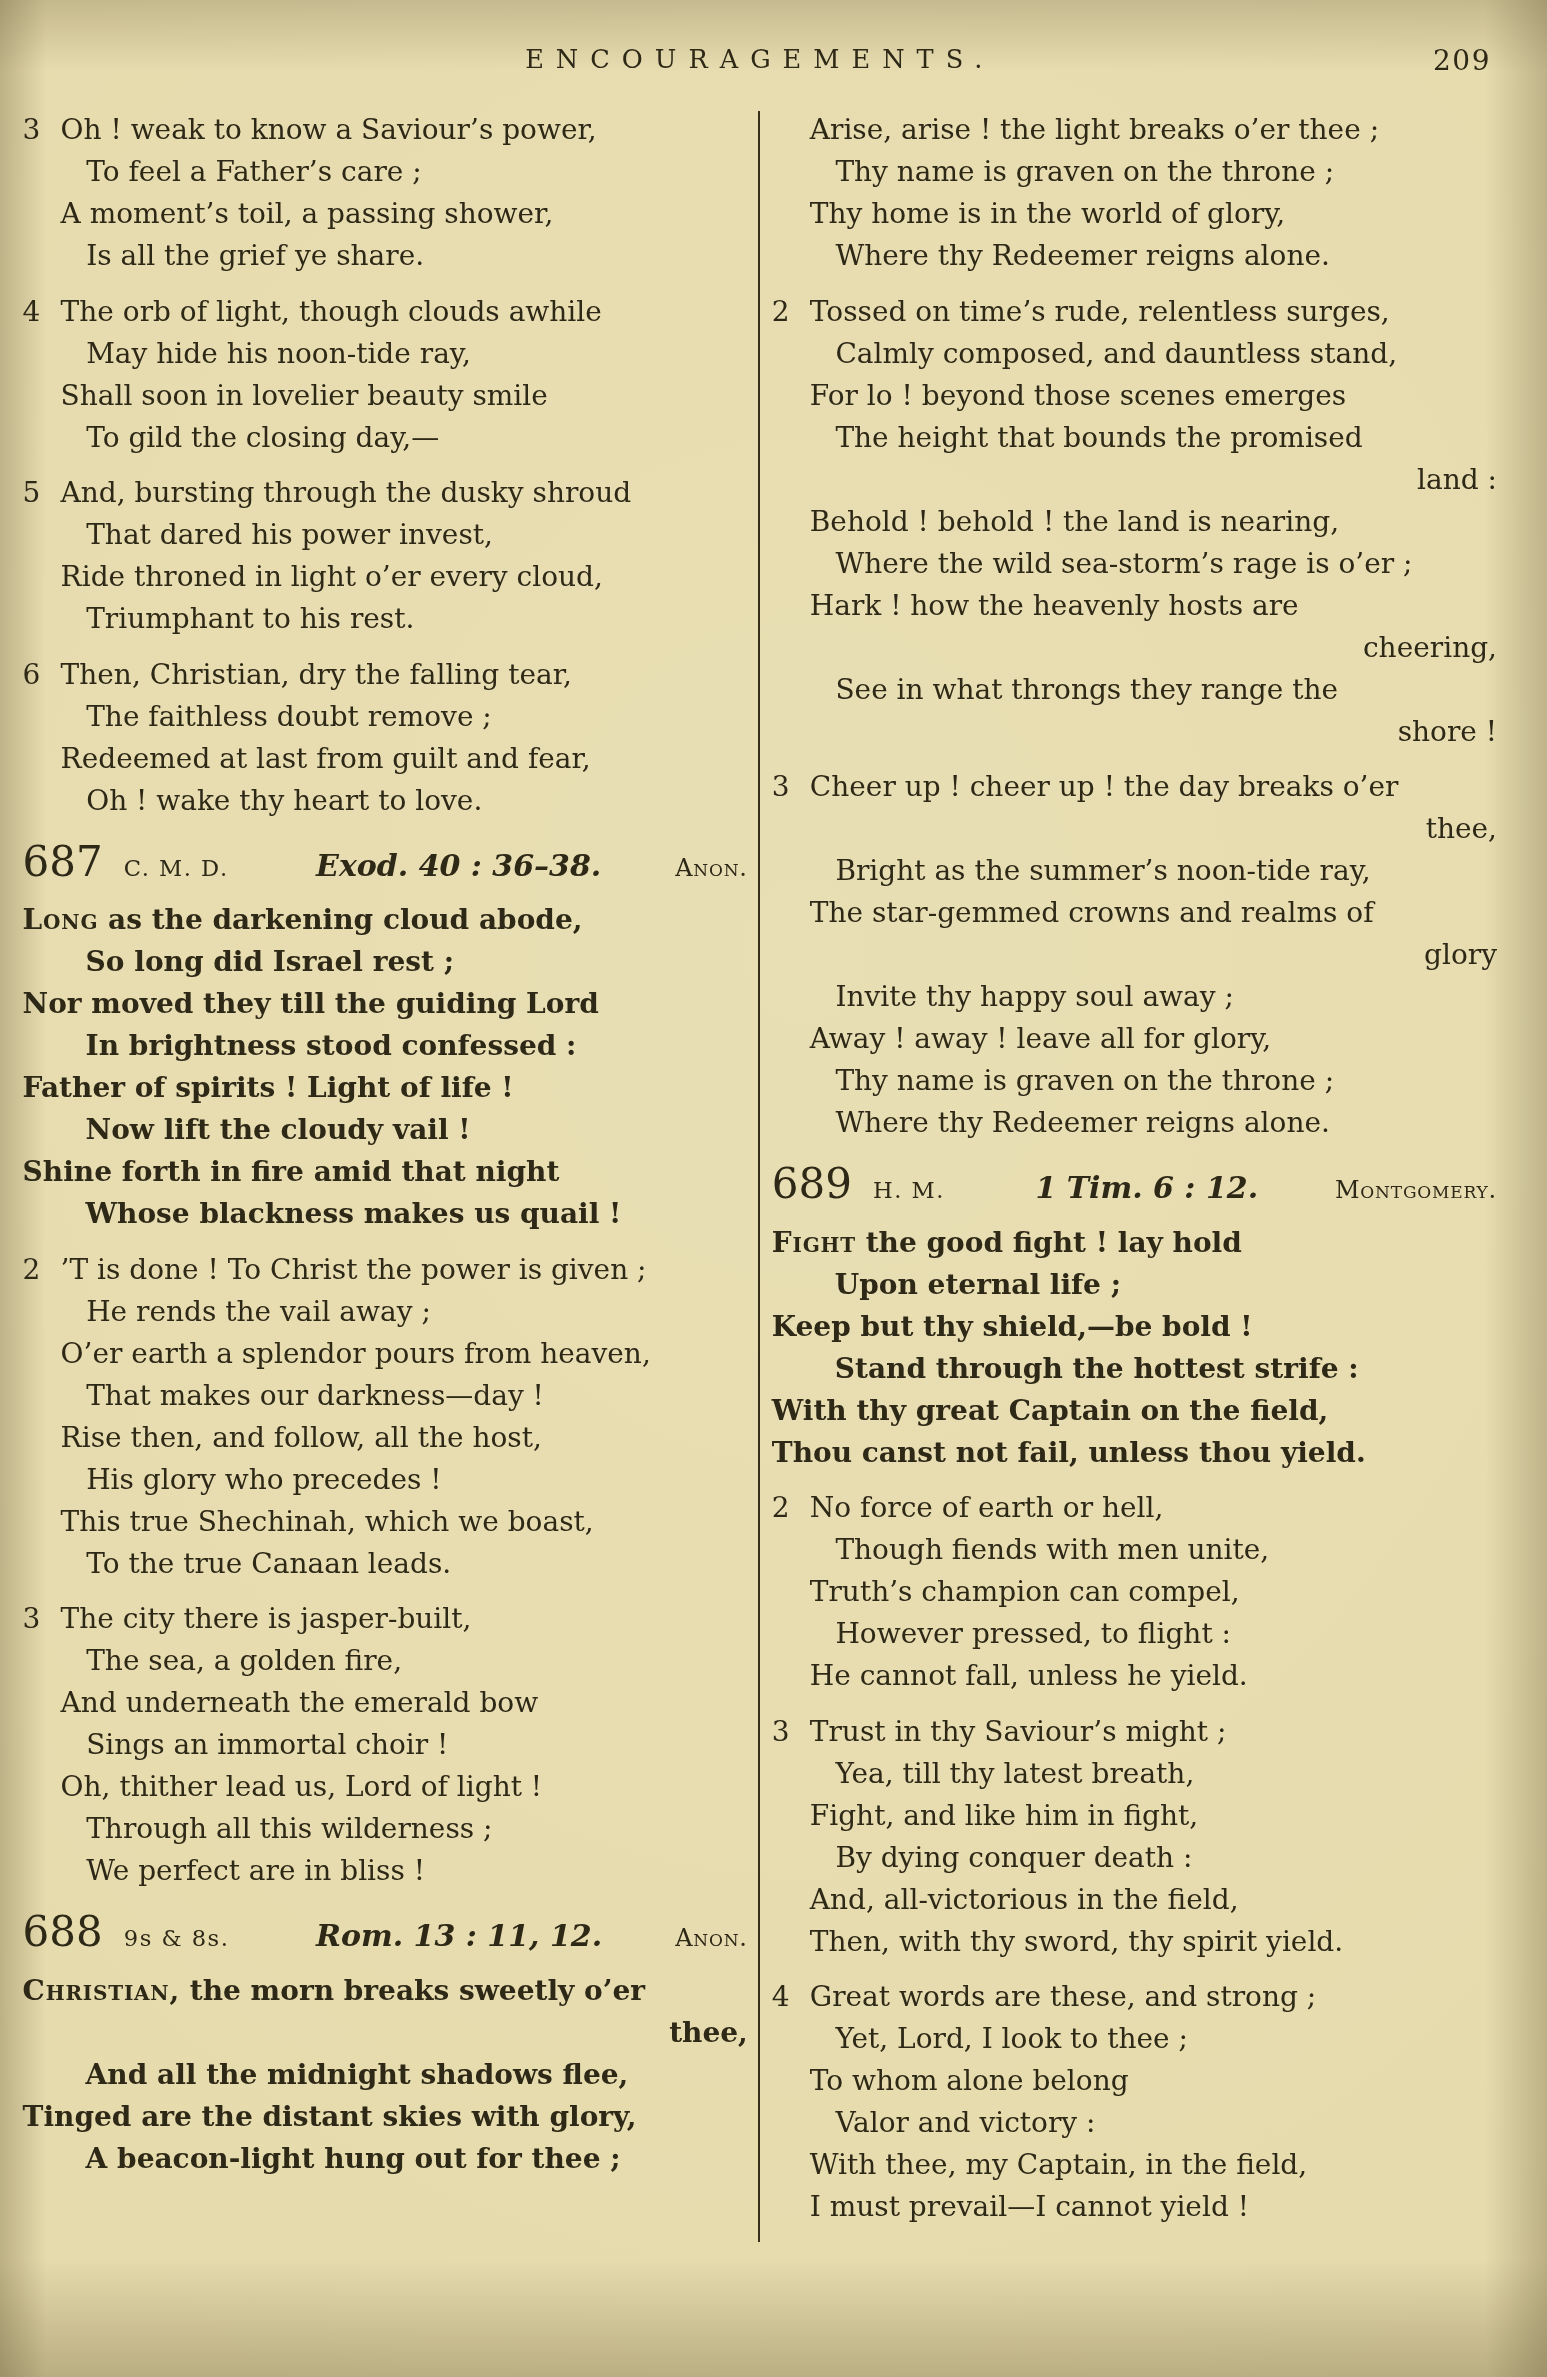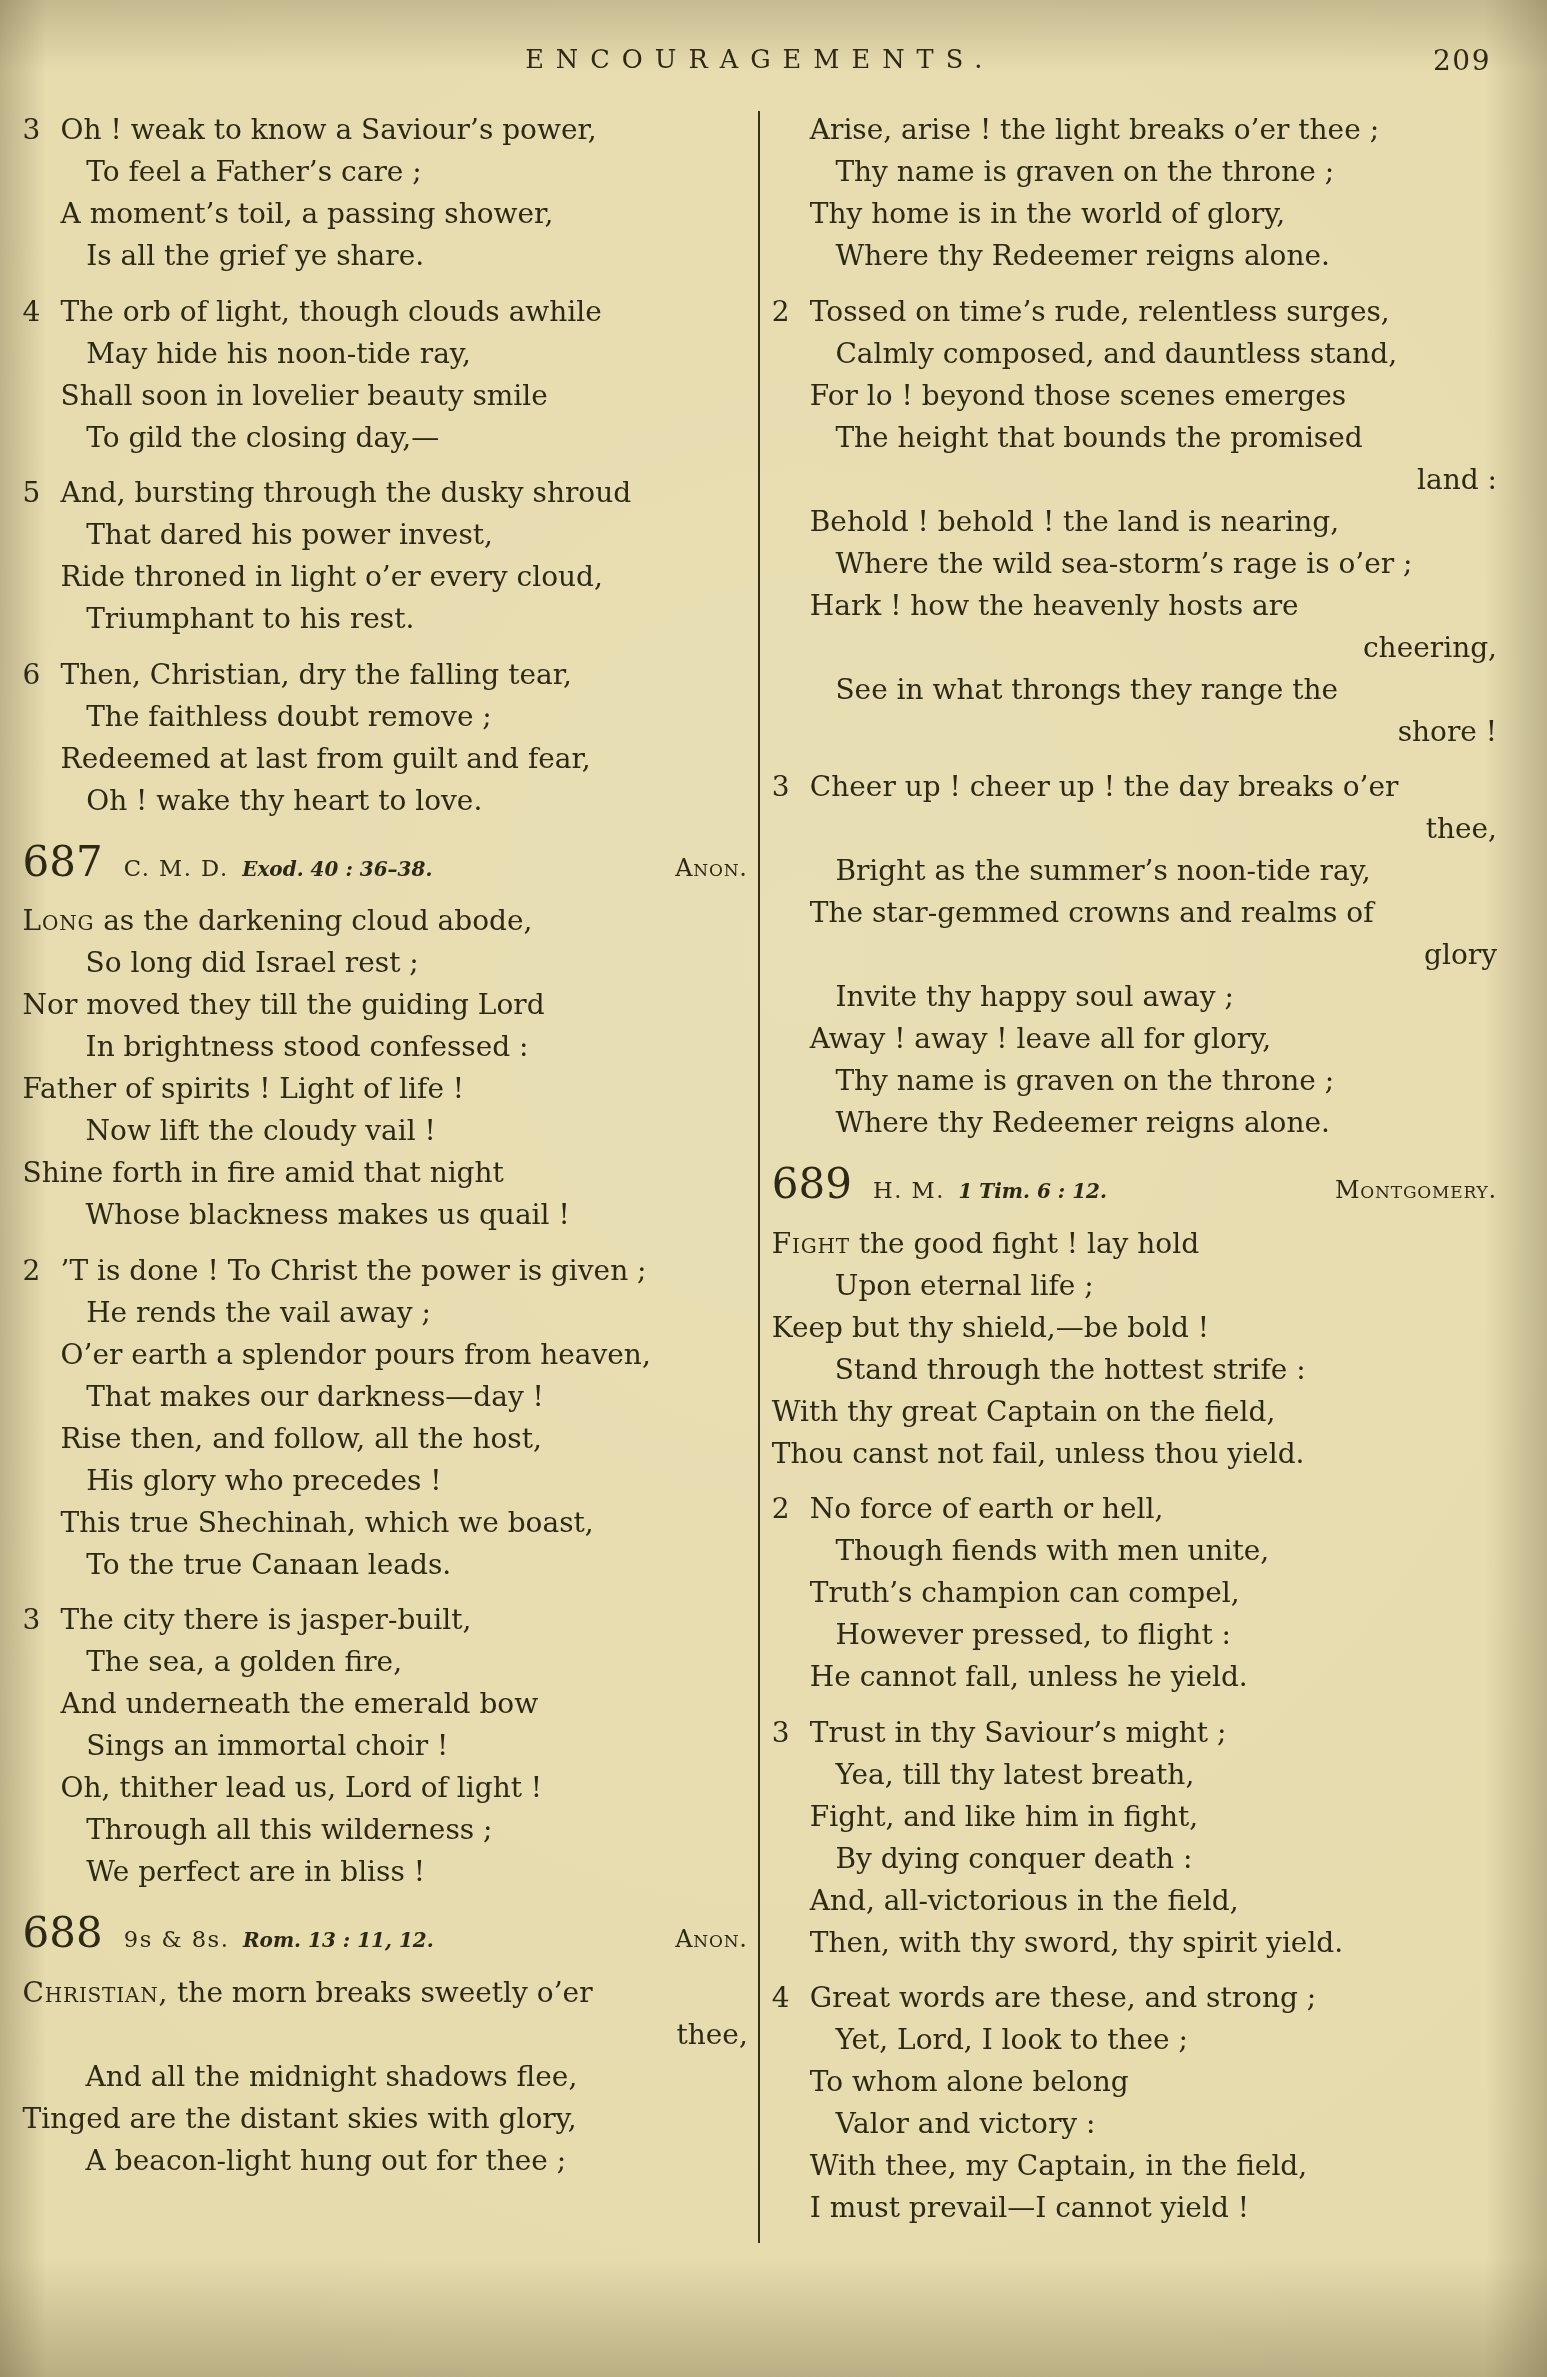--- a/index.html
+++ b/index.html
@@ -38,32 +38,32 @@
     letter-spacing: 1.5px;
   }
   .columns { display: flex; margin-top: 15px; }
   .column { flex: 1; font-size: 28px; line-height: 42px; min-width: 0; }
   .column-divider {
     width: 1.5px;
     background: var(--divider, #372f1c);
     margin: 1.5px 12px 0 10.5px;
   }
   .verse { position: relative; padding-left: 38px; margin-bottom: 13.6px; }
-  .verse.no-num { padding-left: 0; }
+  .verse.no-num { padding-left: 0; font-weight: bold; }
   .verse-num { position: absolute; left: 0; top: 0; }
   .line { white-space: nowrap; }
   .line.i1 { margin-left: 25.6px; }
   .line.i2 { margin-left: 105px; text-align: right; }
   .no-num .line.i1 { margin-left: 63px; }
   .no-num .line.i2 { margin-left: 90px; }
   .lead { font-variant: small-caps; letter-spacing: 0.8px; }
   .hymn-header { display: flex; align-items: baseline; margin: 18px 0 10.5px; }
   .hymn-number { font-size: 42px; line-height: 44px; margin-right: 21px; }
   .hymn-meter { font-size: 22.6px; letter-spacing: 1.5px; margin-right: 13.6px; white-space: nowrap; }
-  .hymn-ref { flex: 1; font-style: italic; font-weight: bold; font-size: 20px; white-space: nowrap; }
+  .hymn-ref { flex: 1; text-align: center; font-style: italic; font-weight: bold; font-size: 30px; white-space: nowrap; }
   .hymn-author { font-variant: small-caps; font-size: 24px; letter-spacing: 0.8px; white-space: nowrap; }
 </style>
 </head>
 <body>
 
 <div class="page">
   <div class="page-header">
     <span class="running-title">ENCOURAGEMENTS.</span>
     <span class="page-number">209</span>
   </div>

